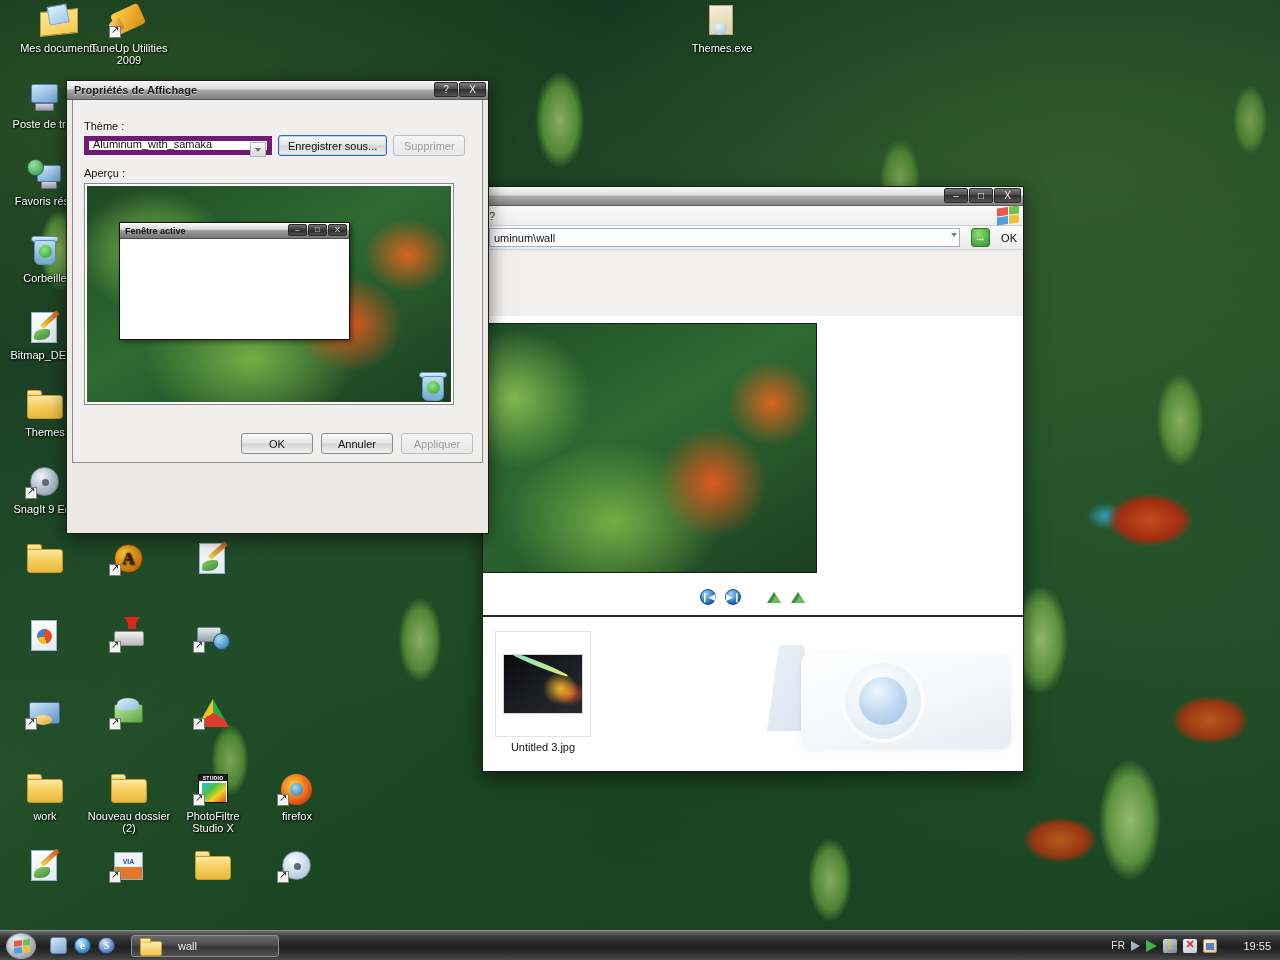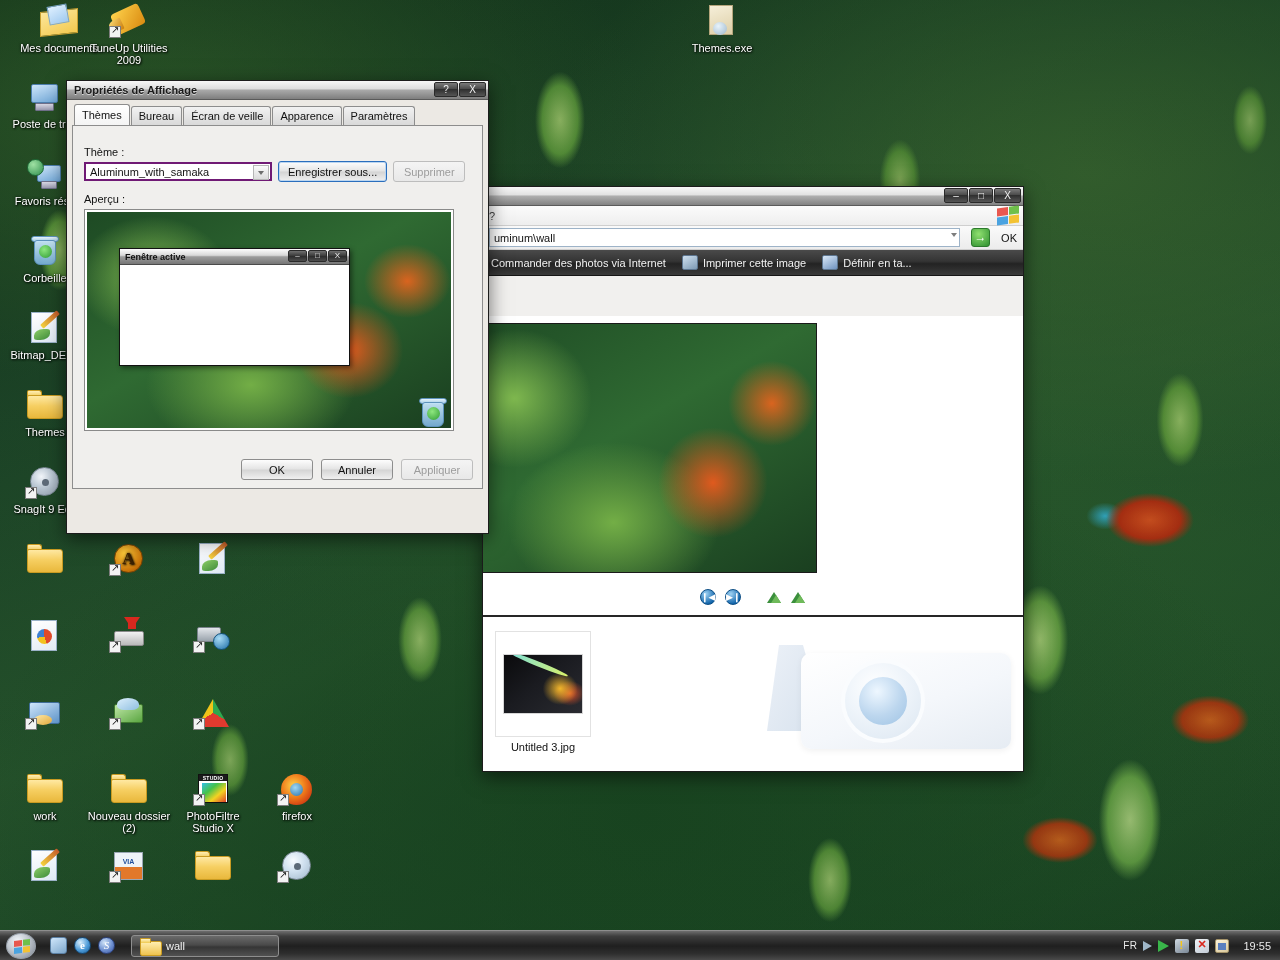--- a/index.html
+++ b/index.html
@@ -345,22 +345,22 @@
   .dlg-body {
     margin:0 5px 5px 5px; background:#f0efed;
     border:1px solid #8d8d8d; border-top:none;
     height:363px; padding:9px 11px 0 11px; position:relative;
   }
   .desc { color:#111; font-size:11px; line-height:14px; }
   .lbl-sm { font-size:11px; color:#111; margin-top:11px; }
 
   .row { display:flex; align-items:center; gap:6px; margin-top:3px; }
   .combo {
-    width:188px; height:19px; background:#fff; border:2px solid #701a75;
-    display:flex; align-items:center; position:relative;
+    width:188px; height:19px; background:#fff; border:5px solid #701a75;
+    display:flex; align-items:flex-end; position:relative;
   }
   .combo .val { padding-left:4px; font-size:11px; color:#111; }
   .combo .arrow {
     position:absolute; right:1px; top:1px; width:16px; height:15px;
     background:linear-gradient(180deg,#fafafa,#dcdcdc); border:1px solid #b6b6b6;
     display:flex; align-items:center; justify-content:center;
   }
   .combo .arrow::after {
     content:""; border-left:3px solid transparent; border-right:3px solid transparent;
     border-top:4px solid #6d6d6d;
@@ -628,39 +628,39 @@
   .ql-s {
     border-radius:50%; background:radial-gradient(circle at 36% 30%, #cfe3f7 0%, #6d8fd0 55%, #3a539b 100%);
     border:1px solid #2d4480; color:#fff; font-size:11px; line-height:15px; text-align:center;
     font-family:"Liberation Serif",serif; font-style:italic;
   }
 
   .tasks { margin-left:16px; display:flex; gap:5px; }
   .task-btn {
     height:22px; min-width:148px; padding:0 8px; border-radius:3px; cursor:pointer;
     background:linear-gradient(180deg,#6a6a6a 0%, #4a4a4a 45%, #353535 55%, #515151 100%);
-    border:1px solid #8e8e8e; display:flex; align-items:center; gap:6px;
+    border:1px solid #8e8e8e; display:flex; align-items:center; gap:18px;
     color:#f2f2f2; font-size:11px;
   }
 
   #tray {
     margin-left:auto; display:flex; align-items:center; gap:6px; padding-right:9px;
     color:#eaeaea; font-size:11px;
   }
   #tray .lang { font-size:10px; letter-spacing:.5px; }
   .tray-ic { width:14px; height:14px; border-radius:2px; }
   .ti-arrow { width:0;height:0; border-top:5px solid transparent; border-bottom:5px solid transparent; border-left:9px solid #9fb6c7; }
   .ti-play { width:0;height:0; border-top:6px solid transparent; border-bottom:6px solid transparent; border-left:11px solid #39b54a; }
   .ti-warn { background:linear-gradient(150deg,#cfd8e0,#7b8896); position:relative; }
   .ti-warn::after { content:"!"; position:absolute; left:4px; top:0px; color:#f5c518; font-size:11px; font-weight:bold; }
   .ti-shield { background:linear-gradient(150deg,#f0f3f6,#c3ccd6); position:relative; }
   .ti-shield::after { content:"✕"; position:absolute; left:2px; top:-1px; color:#d8281e; font-size:11px; font-weight:bold; }
   .ti-book { background:linear-gradient(150deg,#fdf4dd,#d9c89a); border:1px solid #a4936a; position:relative; }
   .ti-book::after { content:""; position:absolute; left:2px; top:3px; right:2px; height:7px; background:#5a7fbf; }
-  #clock { margin-left:8px; }
+  #clock { margin-left:20px; }
 </style>
 </head>
 <body>
 
 <div id="desktop">
   <div class="wall-layer wall-base"></div>
   <div class="wall-layer wall-pods"></div>
   <div class="wall-layer wall-fish"></div>
   <div class="wall-layer wall-tint"></div>
 
@@ -883,33 +883,20 @@
 
   <div class="addressbar">
     <span class="addr-field">
       <span class="txt">uminum\wall</span>
       <span class="arrow"></span>
     </span>
     <span class="go-btn">→</span>
     <span class="ok-lbl">OK</span>
   </div>
 
-  <div class="taskpane" id="taskpane-host">
-      <span class="tp-item">
-        <span>Commander des photos via Internet</span>
-      </span>
-      <span class="tp-item">
-        <span class="tp-ic"></span>
-        <span>Imprimer cette image</span>
-      </span>
-      <span class="tp-item">
-        <span class="tp-ic b"></span>
-        <span>Définir en ta...</span>
-      </span>
-    </div>
 
   <div class="explorer-main">
     <div class="big-preview mini-wall"></div>
 
     <div class="nav-row">
       <span class="navbtn">❙◀</span>
       <span class="navbtn">▶❙</span>
       <span style="width:8px"></span>
       <span class="zoombtn"></span>
       <span class="zoombtn"></span>
@@ -935,27 +922,20 @@
 
 <div class="win" id="dlg-display">
   <div class="titlebar">
     <span class="t-text">Propriétés de Affichage</span>
     <span class="tb-btns">
       <span class="tb-btn">?</span>
       <span class="tb-btn wide">X</span>
     </span>
   </div>
 
-  <div class="tabstrip" id="tab-host">
-      <span class="tab active">Thèmes</span>
-      <span class="tab">Bureau</span>
-      <span class="tab">Écran de veille</span>
-      <span class="tab">Apparence</span>
-      <span class="tab">Paramètres</span>
-    </div>
 
   <div class="dlg-body">
 
     <div class="lbl-sm">Thème :</div>
     <div class="row">
       <span class="combo">
         <span class="val">Aluminum_with_samaka</span>
         <span class="arrow"></span>
       </span>
       <button class="btn default">Enregistrer sous...</button>

